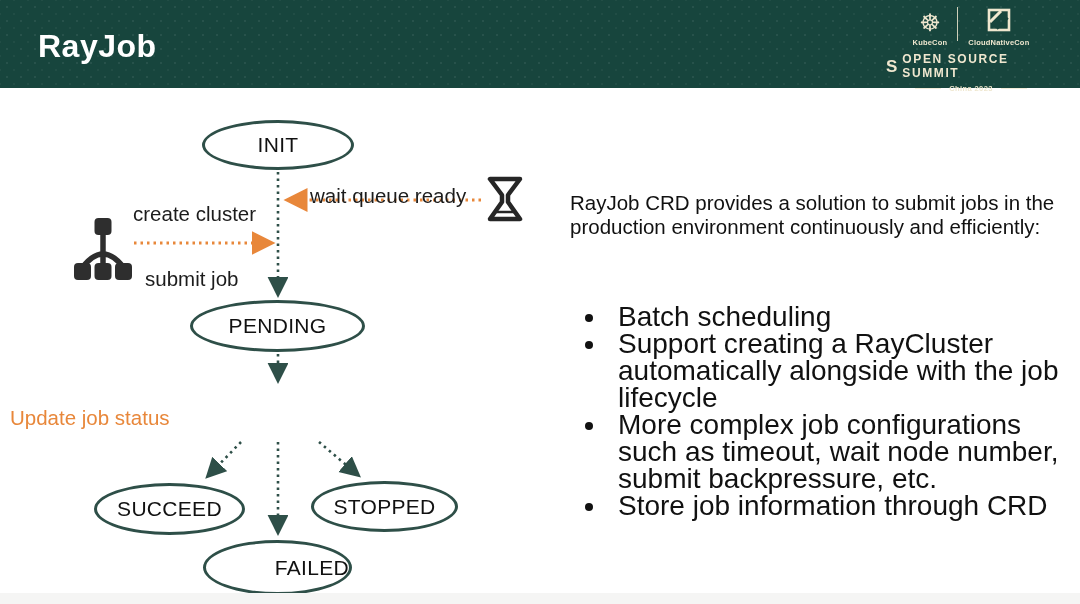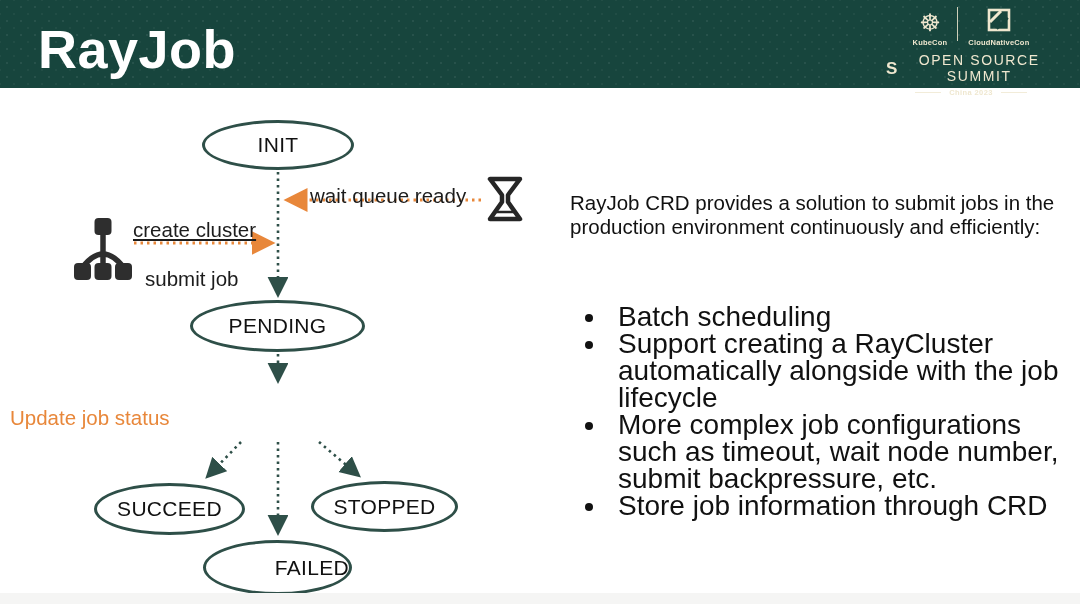--- a/index.html
+++ b/index.html
@@ -10,36 +10,36 @@
   
   .header {
     position: absolute; left: 0; top: 0; width: 1080px; height: 88px;
     background-color: #17453d;
     background-image: radial-gradient(rgba(255,255,255,0.07) 1.3px, transparent 1.4px),
                       radial-gradient(rgba(255,255,255,0.045) 1.3px, transparent 1.4px);
     background-size: 14px 14px, 14px 14px;
     background-position: 0 0, 7px 7px;
   }
   .header-title {
-    position: absolute; left: 38px; top: 18px;
-    color: #ffffff; font-size: 54px; font-weight: bold; letter-spacing: 0.5px;
+    position: absolute; left: 38px; top: 28px;
+    color: #ffffff; font-size: 32px; font-weight: bold; letter-spacing: 0.5px;
   }
   .logo-block {
     position: absolute; right: 24px; top: 7px; width: 170px;
     display: flex; flex-direction: column; align-items: center;
     color: #efe7cf;
   }
   .logo-row1 { display: flex; align-items: flex-end; gap: 10px; }
   .logo-col { display: flex; flex-direction: column; align-items: center; gap: 2px; }
   .logo-divider { width: 1px; height: 34px; background: #efe7cf; opacity: 0.85; margin-bottom: 6px; }
   .kube-glyph { font-size: 24px; line-height: 26px; color: #efe7cf; }
   .logo-label { font-size: 7.5px; font-weight: bold; letter-spacing: 0.2px; }
   .logo-row2 { display: flex; align-items: center; gap: 5px; margin-top: 5px; }
   .summit-s { font-size: 17px; font-weight: bold; line-height: 17px; }
-  .summit-label { font-size: 14px; font-weight: normal; letter-spacing: 1.6px; text-align: center; }
+  .summit-label { font-size: 12px; font-weight: bold; letter-spacing: 1.6px; }
   .logo-row3 { display: flex; align-items: center; gap: 8px; margin-top: 4px; }
   .dash-line { width: 26px; height: 1px; background: #efe7cf; opacity: 0.8; }
   .event-label { font-size: 7.5px; font-weight: bold; letter-spacing: 0.4px; }
 
   
   .arrow-layer { position: absolute; left: 0; top: 0; width: 1080px; height: 604px; }
   .state {
     position: absolute; border: 3px solid #2e4f48; border-radius: 50%;
     background: #ffffff; display: flex; align-items: center; justify-content: center;
     color: #111111; font-size: 21px; letter-spacing: 0.3px;
@@ -135,21 +135,21 @@
     <span>SUCCEED</span>
   </div>
   <div class="state" style="left:311px; top:481px; width:147px; height:51px;">
     <span>STOPPED</span>
   </div>
   <div class="state" style="left:203px; top:540px; width:149px; height:55px;justify-content:flex-end;">
     <span>FAILED</span>
   </div>
 
   <div class="diag-label" style="left:310px; top:172px;">wait queue ready</div>
-  <div class="diag-label" style="left:133px; top:206px;text-decoration:underline;">create cluster</div>
+  <div class="diag-label" style="left:133px; top:190px;">create cluster</div>
   <div class="diag-label" style="left:145px; top:255px;">submit job</div>
   <div class="diag-label orange" style="left:10px; top:394px;">Update job status</div>
 
   <div class="icon-abs" style="left:486px; top:175px;">
     <svg width="38" height="48" viewBox="0 0 38 48">
       <path d="M4 4 H34 L22 20 V27 L34 44 H4 L16 27 V20 Z" fill="none" stroke="#262626" stroke-width="4.5" stroke-linejoin="round"></path>
       <line x1="10" y1="37" x2="28" y2="37" stroke="#262626" stroke-width="2.5"></line>
     </svg>
   </div>
 

